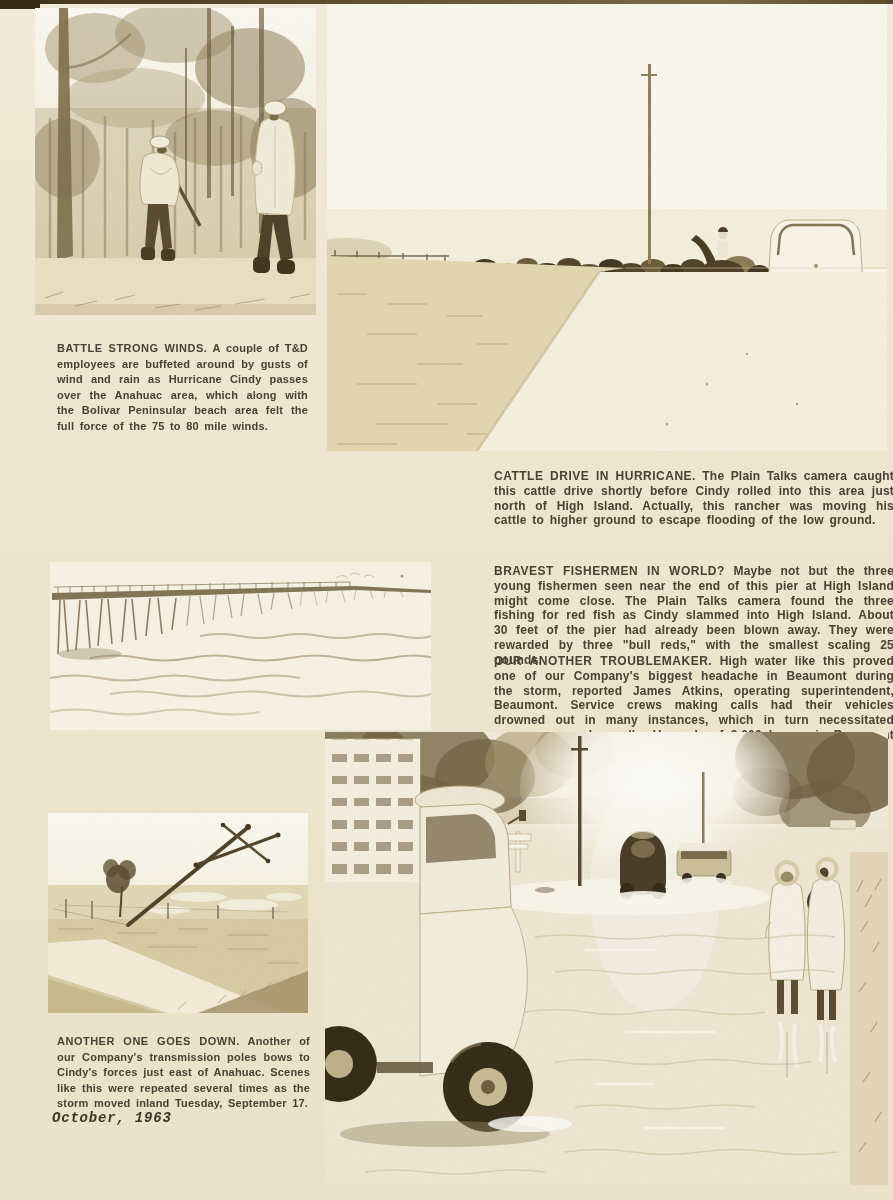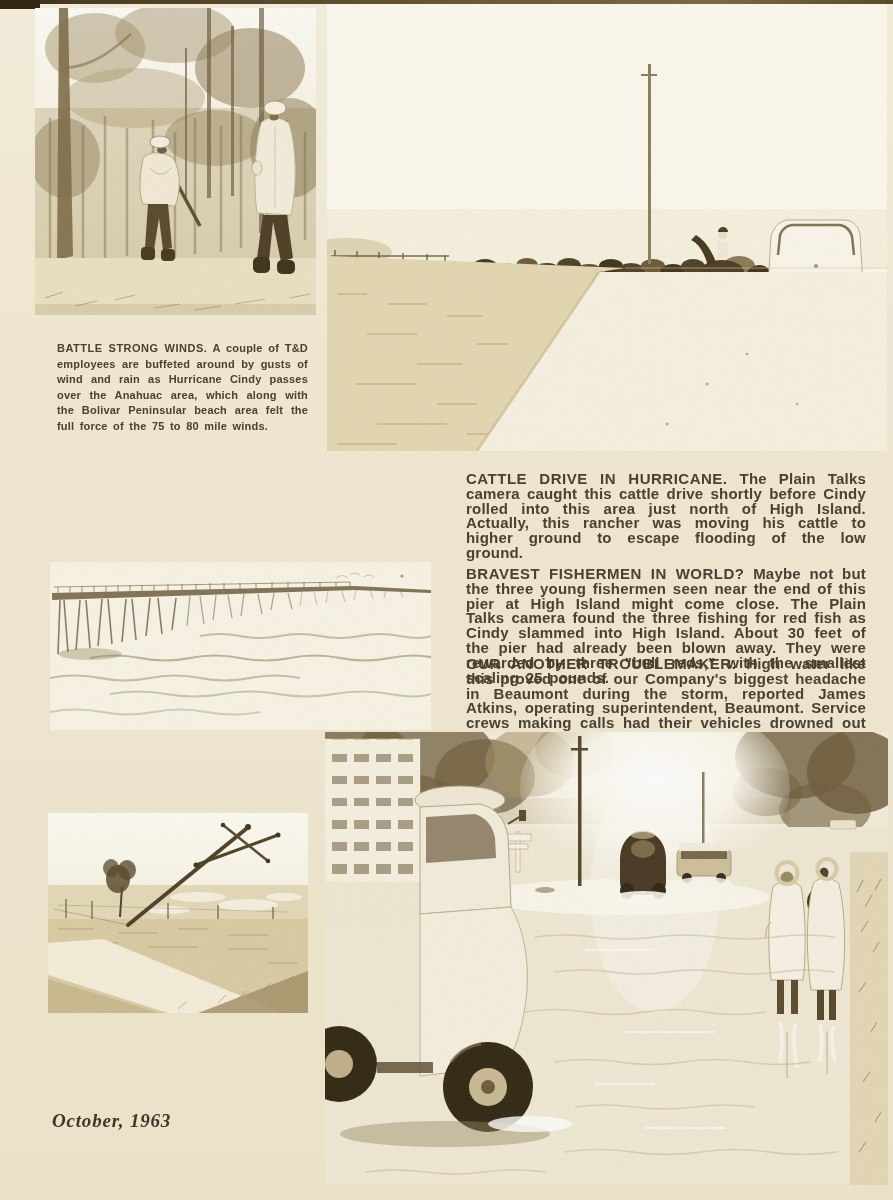--- a/index.html
+++ b/index.html
@@ -17,27 +17,27 @@
   .photo svg{display:block;width:100%;height:100%;}
   .caption{
     position:absolute;
     color:#4a4033;
     font-weight:bold;
     text-align:justify;
     letter-spacing:.2px;
     word-spacing:2.2px;
   }
   .cap-left{font-size:11px;line-height:15.5px;}
-  .cap-right{font-size:15px;line-height:14.8px;}
+  .cap-right{font-size:12px;line-height:14.8px;margin-left:28px;}
   .caption .lead{letter-spacing:.5px;}
   .date{
     position:absolute;
-    font-family:Liberation Serif, serif;
+    font-family:Liberation Mono, monospace;
     font-style:italic;font-weight:bold;
-    font-size:19px;color:#3e3628;letter-spacing:.8px;
+    font-size:14px;color:#3e3628;letter-spacing:.8px;
   }
 </style>
 </head>
 <body>
 
 <div class="page">
 
   <div class="page-edge-top"></div>
   <div class="page-edge-corner"></div>
 
@@ -422,16 +422,20 @@
         <path d="M260,218 h70 M300,300 h90 M270,352 h60 M320,396 h80"></path>
       </g>
       <rect x="525" y="120" width="38" height="333" fill="#ddd0a8" opacity=".65"></rect>
       <g stroke="#8a7a52" stroke-width="1.2" opacity=".6">
         <path d="M532,160 l6,-12 M540,175 l7,-12 M550,158 l6,-11 M536,200 l7,-11 M548,220 l6,-10 M534,260 l7,-10 M546,300 l6,-10 M538,350 l7,-10 M550,390 l6,-10 M534,420 l7,-10"></path>
       </g>
       <rect width="563" height="453" filter="url(#grain5)"></rect>
     </svg>
   </div>
 
+  <p class="caption cap-left" style="left:57px;top:1023px;width:253px;">
+    <span class="lead">ANOTHER ONE GOES DOWN.</span>
+    <span>Another of our Company's transmission poles bows to Cindy's forces just east of Anahuac.  Scenes like this were repeated several times as the storm moved inland Tuesday, September 17.</span>
+  </p>
 
   <div class="date" style="left:52px;top:1110px;">October, 1963</div>
 
 </div>
 
 </body></html>

